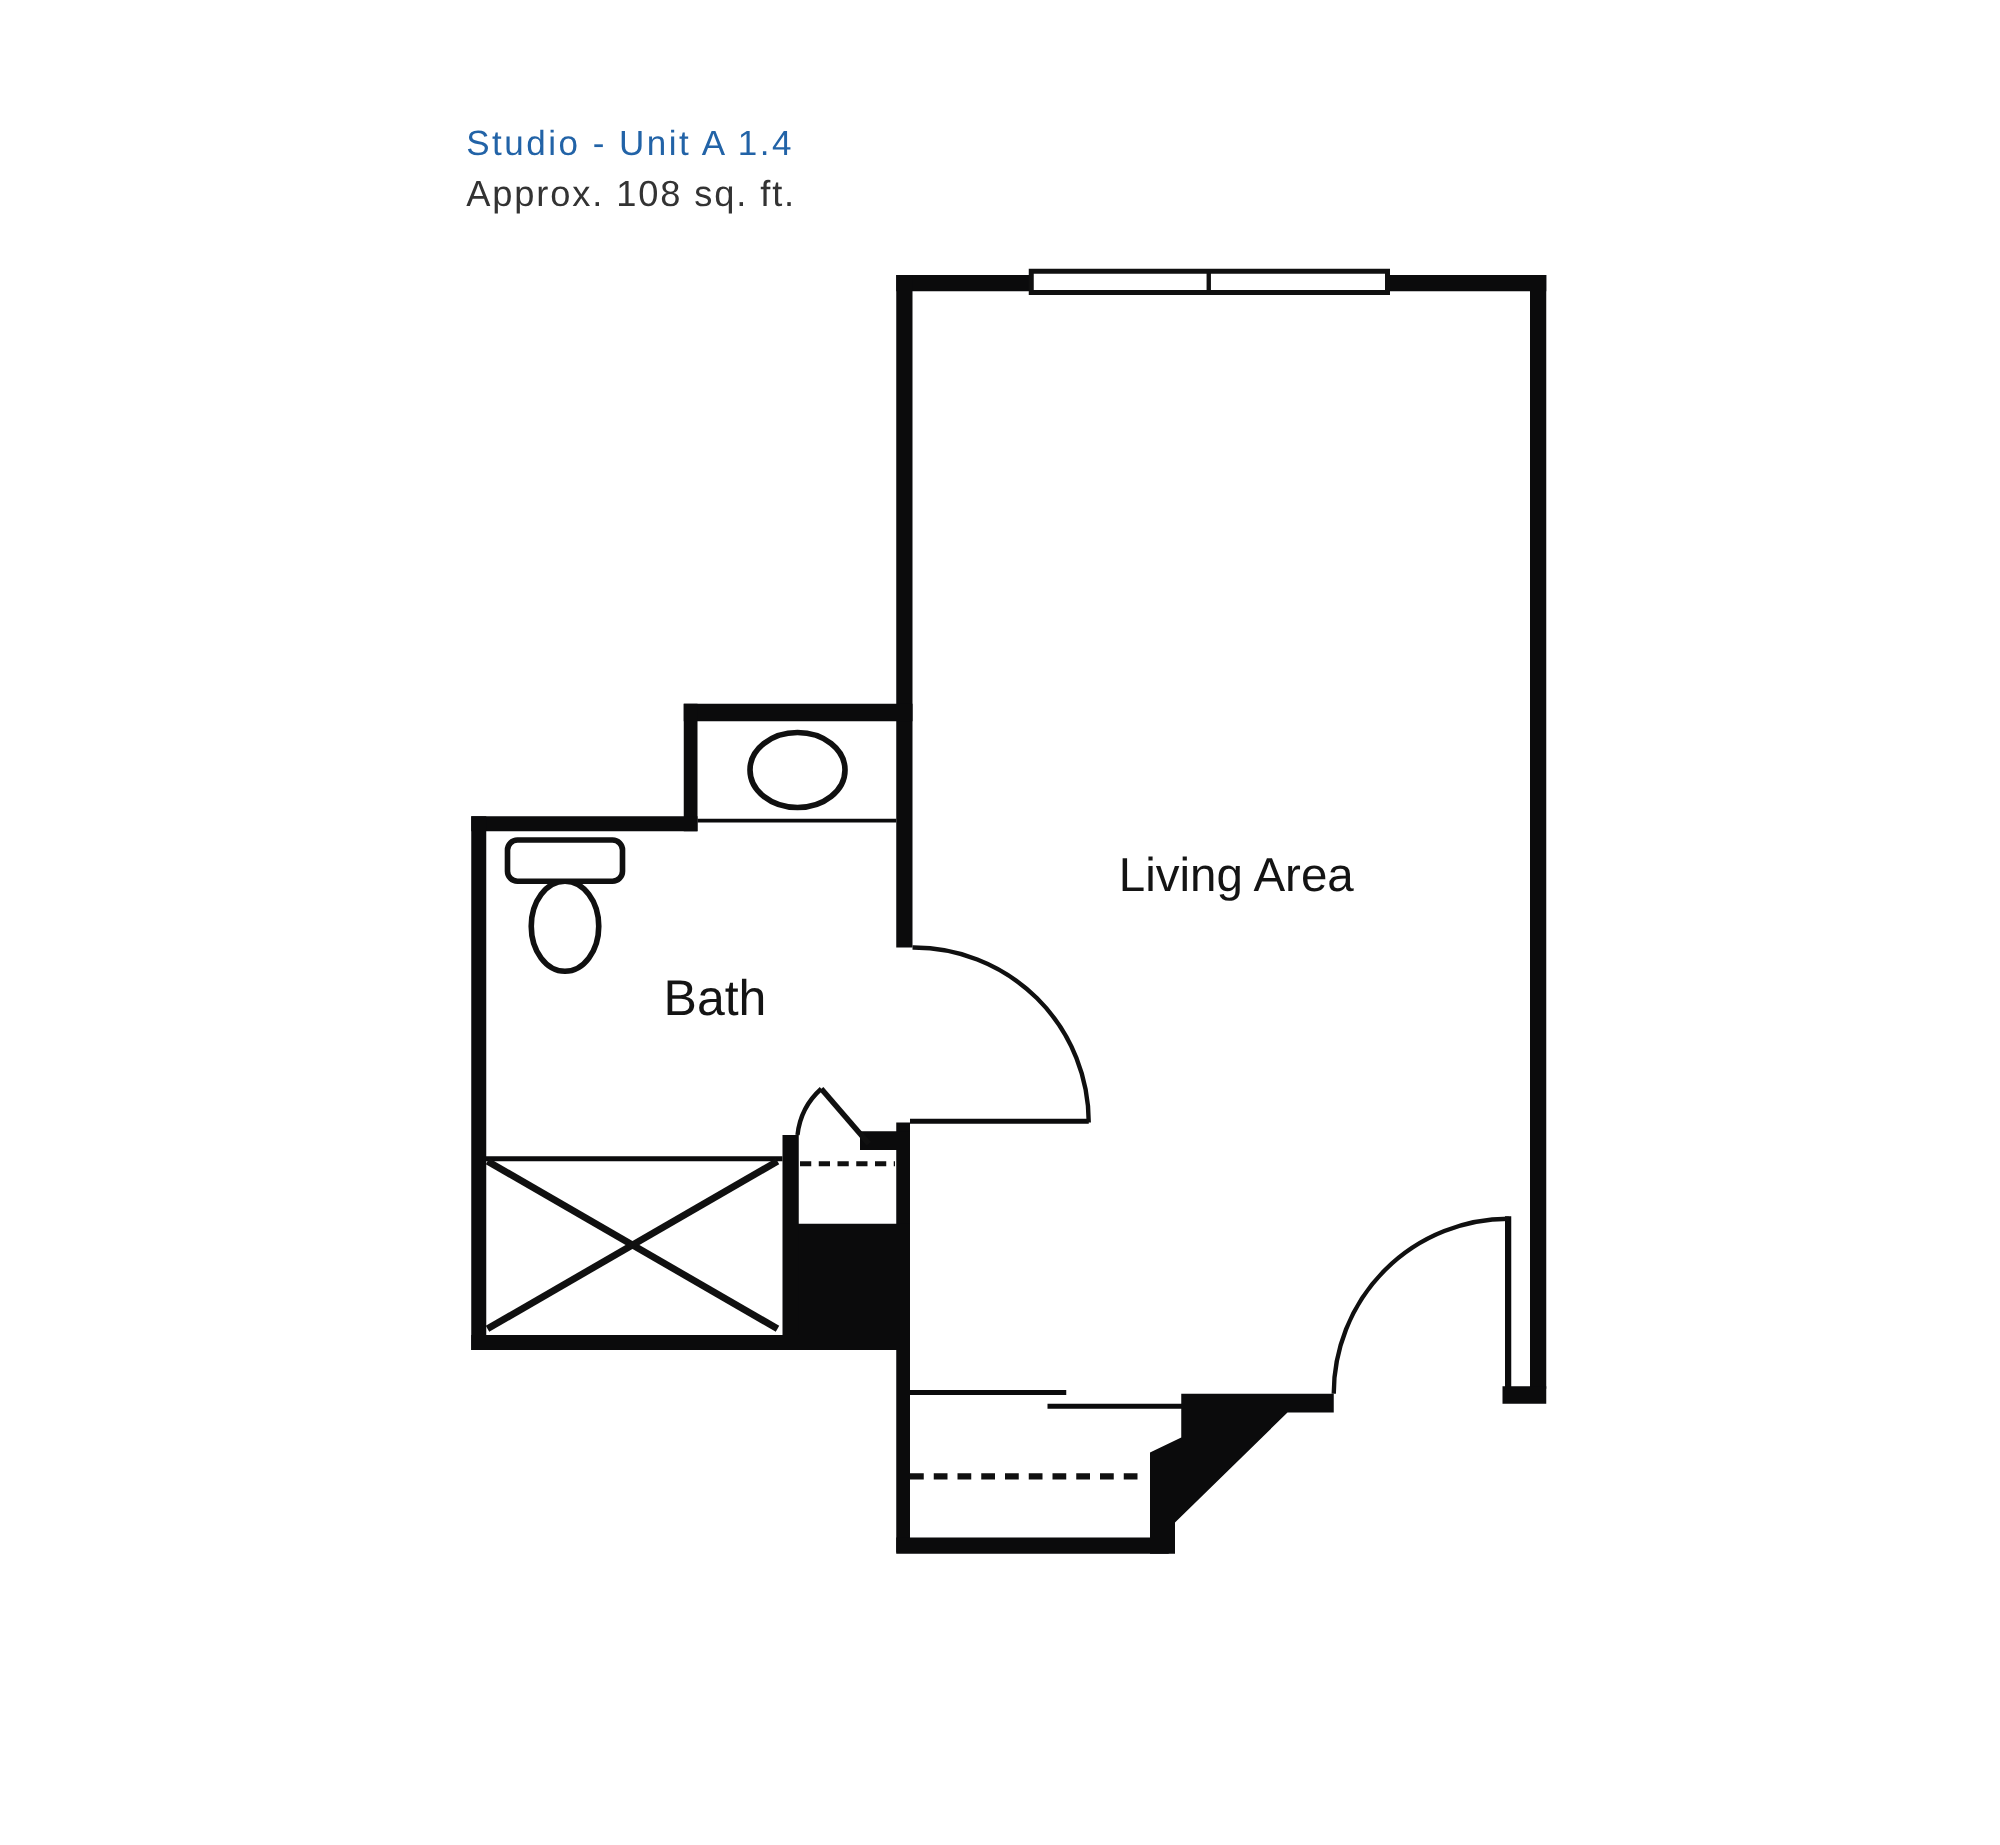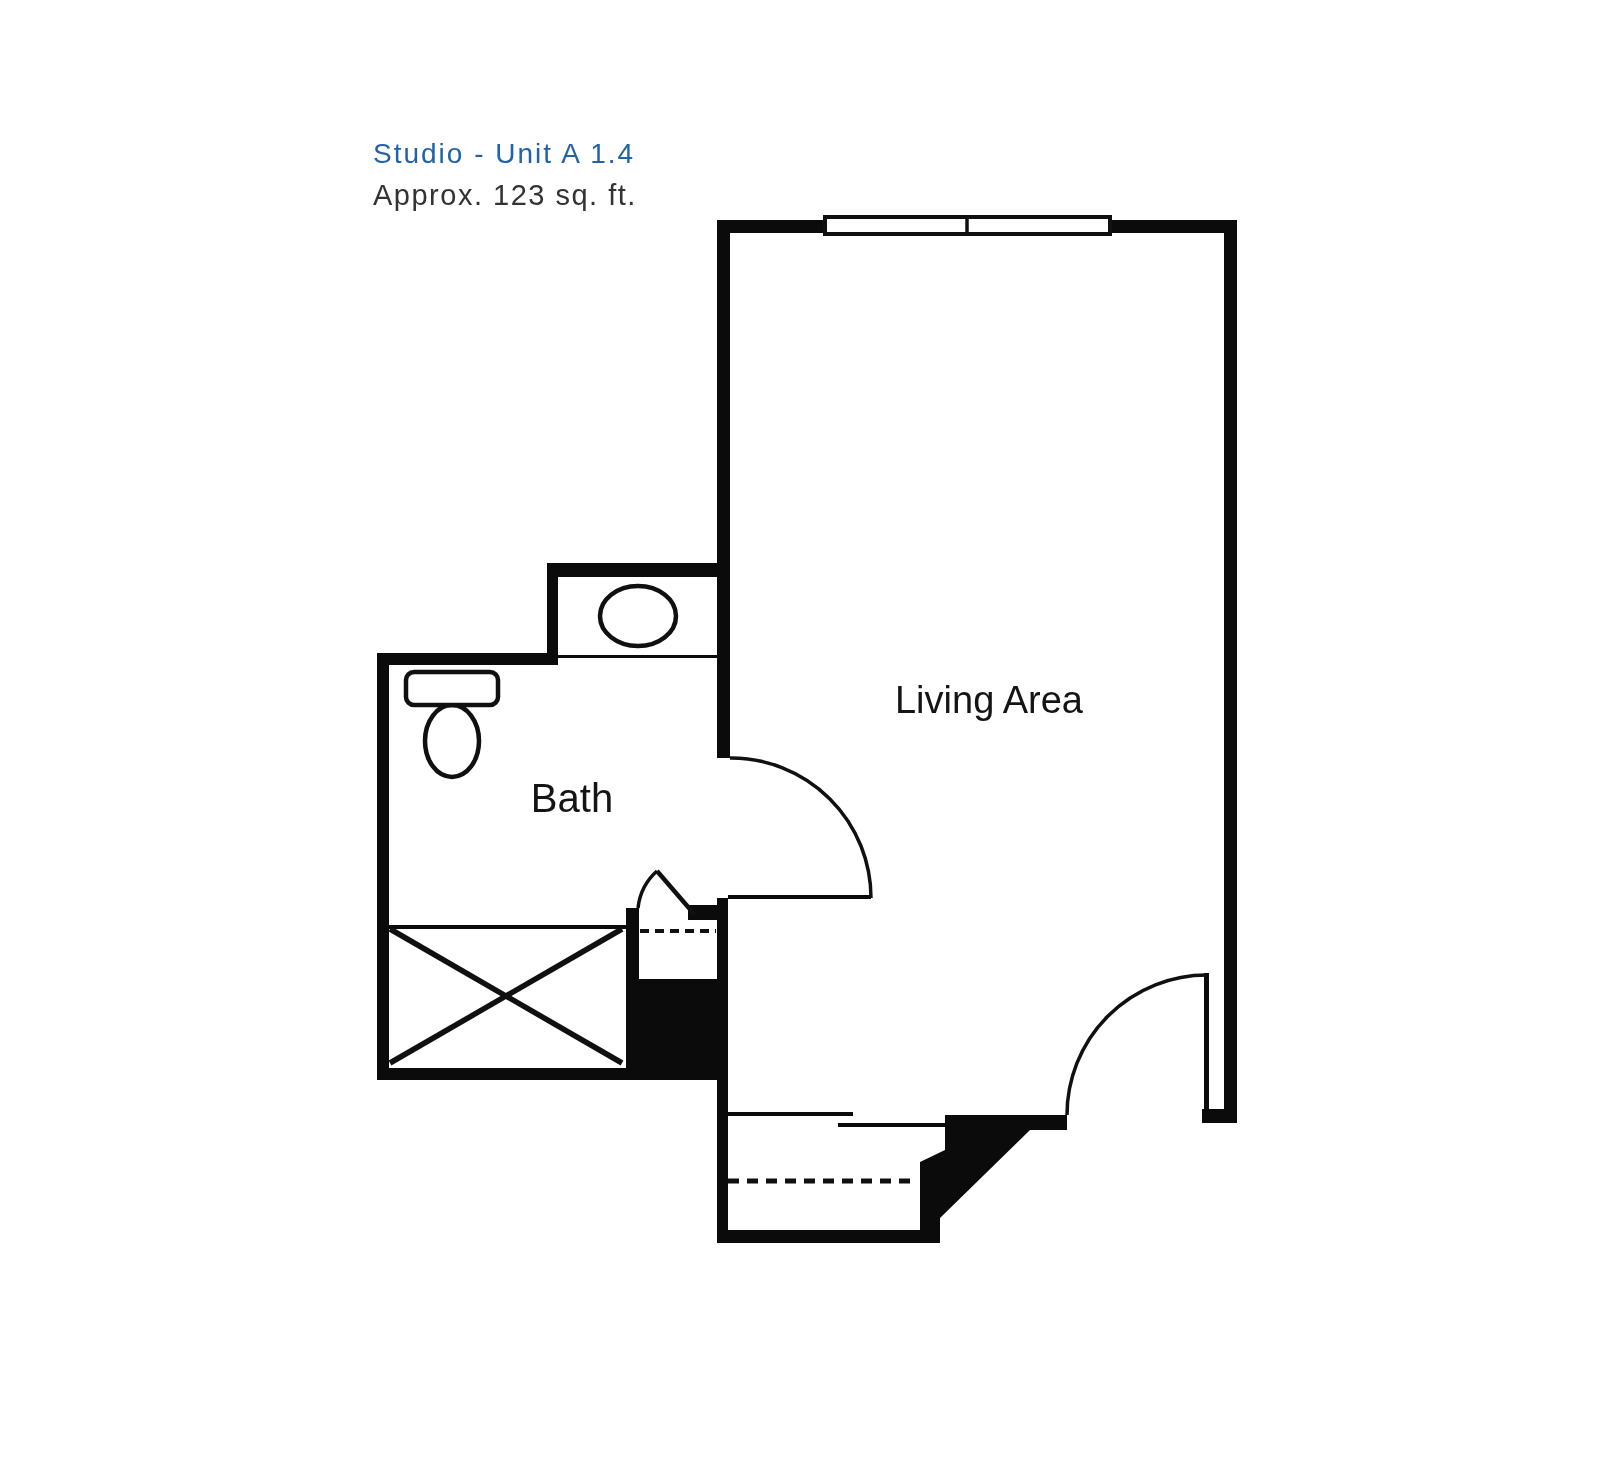--- a/index.html
+++ b/index.html
@@ -12,21 +12,20 @@
     width: 1600px;
     height: 1476px;
     background: #ffffff;
     overflow: hidden;
     font-family: "Liberation Sans", sans-serif;
   }
   .titleblock {
     position: absolute;
     left: 373px;
     top: 99px;
-    margin-top: 39px;
   }
   .unit-title {
     font-size: 28px;
     letter-spacing: 2px;
     color: #2263a7;
     font-weight: 400;
     white-space: nowrap;
   }
   .area-text {
     margin-top: 9px;
@@ -48,21 +47,21 @@
     font-weight: 400;
   }
 </style>
 </head>
 <body>
 
 <div class="canvas">
 
   <div class="titleblock">
     <div class="unit-title">Studio - Unit A 1.4</div>
-    <div class="area-text">Approx. 123 sq. ft.</div>
+    <div class="area-text">Approx. 108 sq. ft.</div>
   </div>
 
   <svg class="plan-svg" viewBox="0 0 1600 1476">
 
     <g fill="#0b0b0c">
       <rect x="717" y="220" width="110" height="13"></rect>
       <rect x="1108" y="220" width="129" height="13"></rect>
       <rect x="1224" y="220" width="13" height="891"></rect>
       <rect x="1202" y="1109" width="35" height="14"></rect>
       <rect x="717" y="220" width="13" height="538"></rect>

